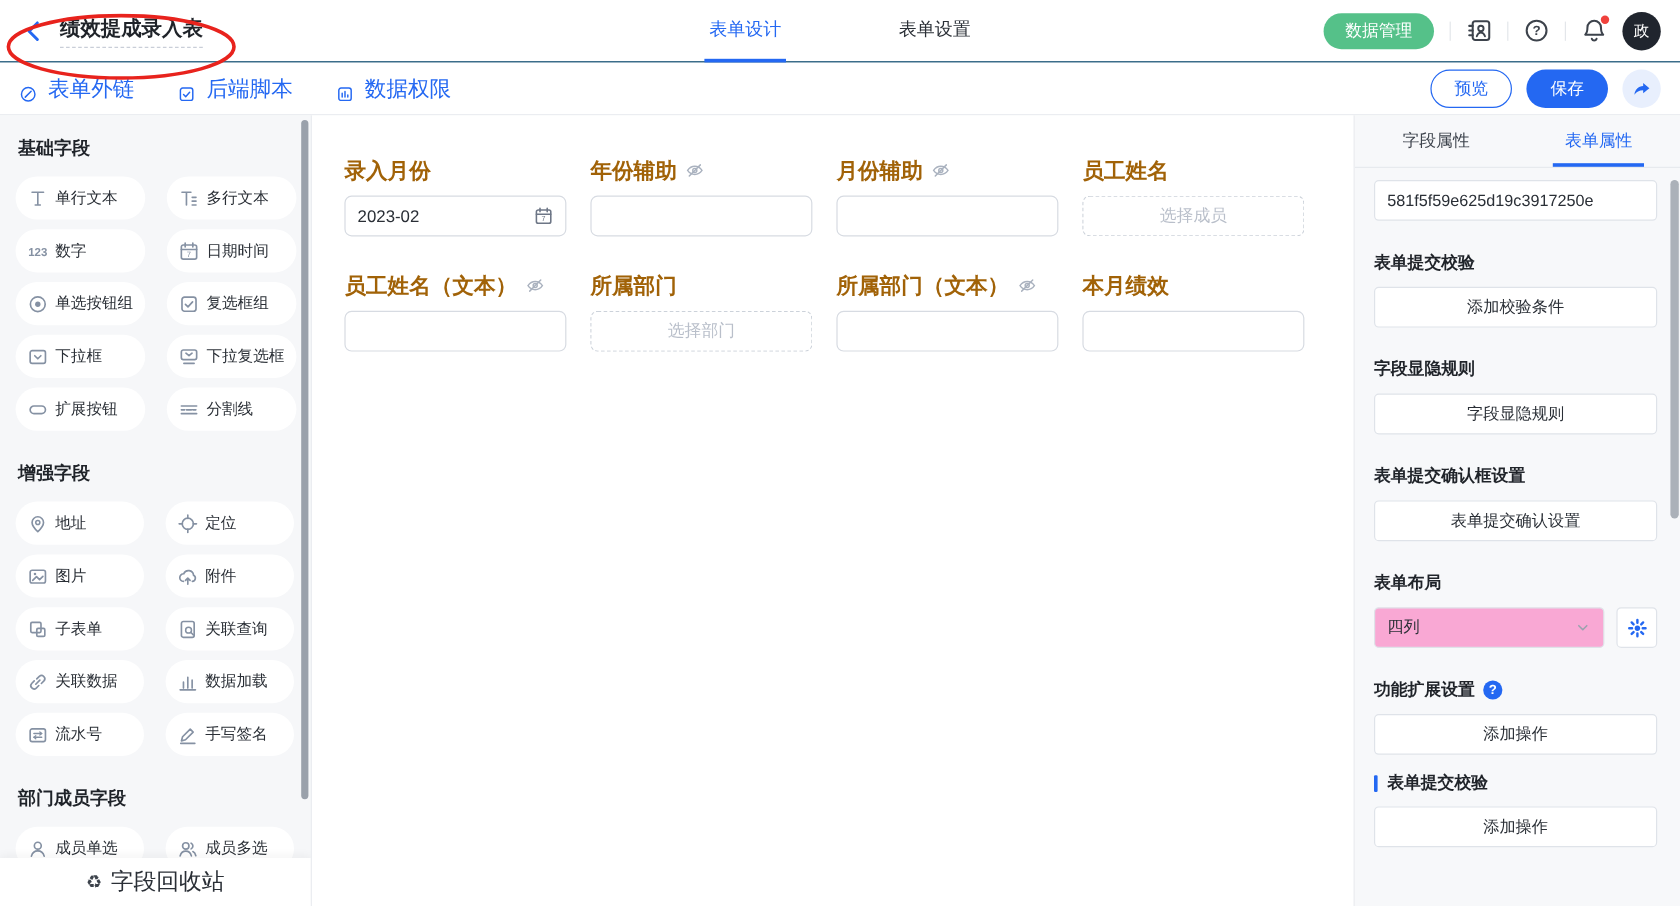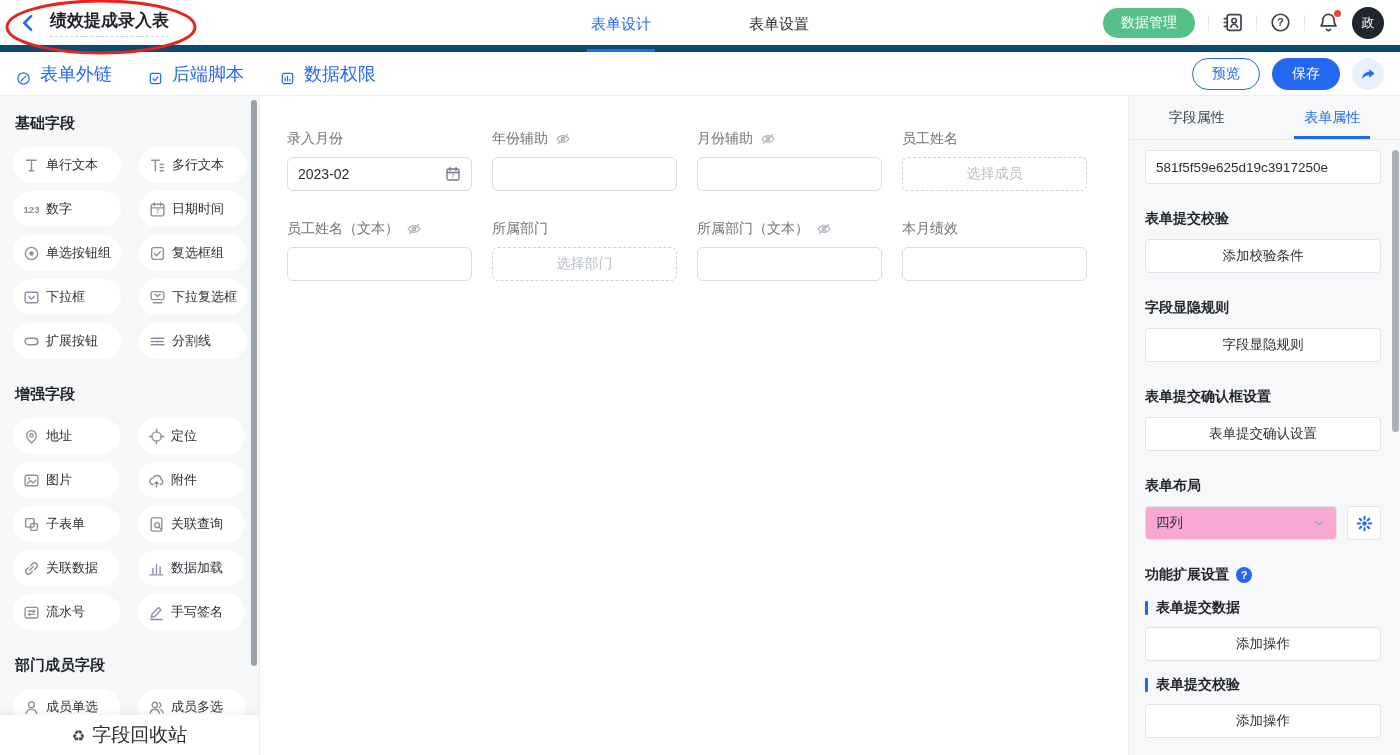--- a/index.html
+++ b/index.html
@@ -7,21 +7,21 @@
   body {
     font-family:"Liberation Sans", sans-serif;
     background:#fff; color:#1f2329; position:relative; overflow:hidden;
     -webkit-font-smoothing:antialiased;
   }
   svg { display:block; }
 
   
   .app-header{
     position:absolute; top:0; left:0; right:0; height:52px; background:#fff;
-    border-bottom:7px solid #0c4a6e; display:flex; z-index:5;
+    border-bottom:1px solid #0c4a6e; display:flex; align-items:center; z-index:5;
   }
   .header-left{ display:flex; align-items:center; padding-left:18px; position:relative; }
   .back-btn{ width:20px; height:20px; color:#2468f2; cursor:pointer; }
   .doc-title{
     margin-left:12px; font-size:17px; font-weight:700; color:#1f2329;
     padding-bottom:4px; border-bottom:1px dashed #c9ced8;
   }
   .annotation-ellipse{ position:absolute; left:2px; top:-1px; pointer-events:none; z-index:9; }
 
   .header-tabs{
@@ -95,21 +95,21 @@
     display:flex; align-items:center; justify-content:center; gap:7px; font-size:19px; color:#2a2f36;
     box-shadow:0 -2px 8px rgba(31,35,41,.06); cursor:pointer;
   }
   .recycle-glyph{ font-size:15px; color:#3d434c; line-height:1; }
   .recycle-glyph::after{ content:"\267B"; }
 
   
   .canvas{ flex:1; background:#fff; padding:34px 0 0 27px; overflow:hidden; }
   .field-grid{ display:grid; grid-template-columns:repeat(4,185px); column-gap:20px; row-gap:29px; }
   .fld-label-row{ display:flex; align-items:center; gap:7px; margin-bottom:9px; }
-  .fld-label{ font-size:14px; font-weight:400; color:#737373; }
+  .fld-label{ font-size:18px; font-weight:700; color:#a16207; }
   .eye-off{ width:16px; height:16px; color:#aab2bf; }
   .fld-input{
     width:100%; height:34px; border:1px solid #d7dbe2; border-radius:6px; background:#fff;
     font-family:inherit; font-size:14px; color:#2a2f36; padding:0 10px; outline:none; display:block;
   }
   .fld-date{
     height:34px; border:1px solid #d7dbe2; border-radius:6px; background:#fff;
     display:flex; align-items:center; padding:0 10px; font-size:14px; color:#2a2f36; cursor:pointer;
   }
   .fld-date .cal{ margin-left:auto; width:16px; height:16px; color:#6d7686; }
@@ -648,24 +648,20 @@
               <use href="#sym-gear"></use>
             </svg>
         </button>
       </div>
 
       <div class="prop-label">
         <span>功能扩展设置</span>
         <span class="help-badge"></span>
       </div>
 
-      <div class="ext-title">
-        <span class="ext-bar"></span>
-        <span>表单提交数据</span>
-      </div>
       <button class="prop-btn">添加操作</button>
 
       <div class="ext-title">
         <span class="ext-bar"></span>
         <span>表单提交校验</span>
       </div>
       <button class="prop-btn">添加操作</button>
     </div>
 
     <div class="panel-scrollbar"></div>

